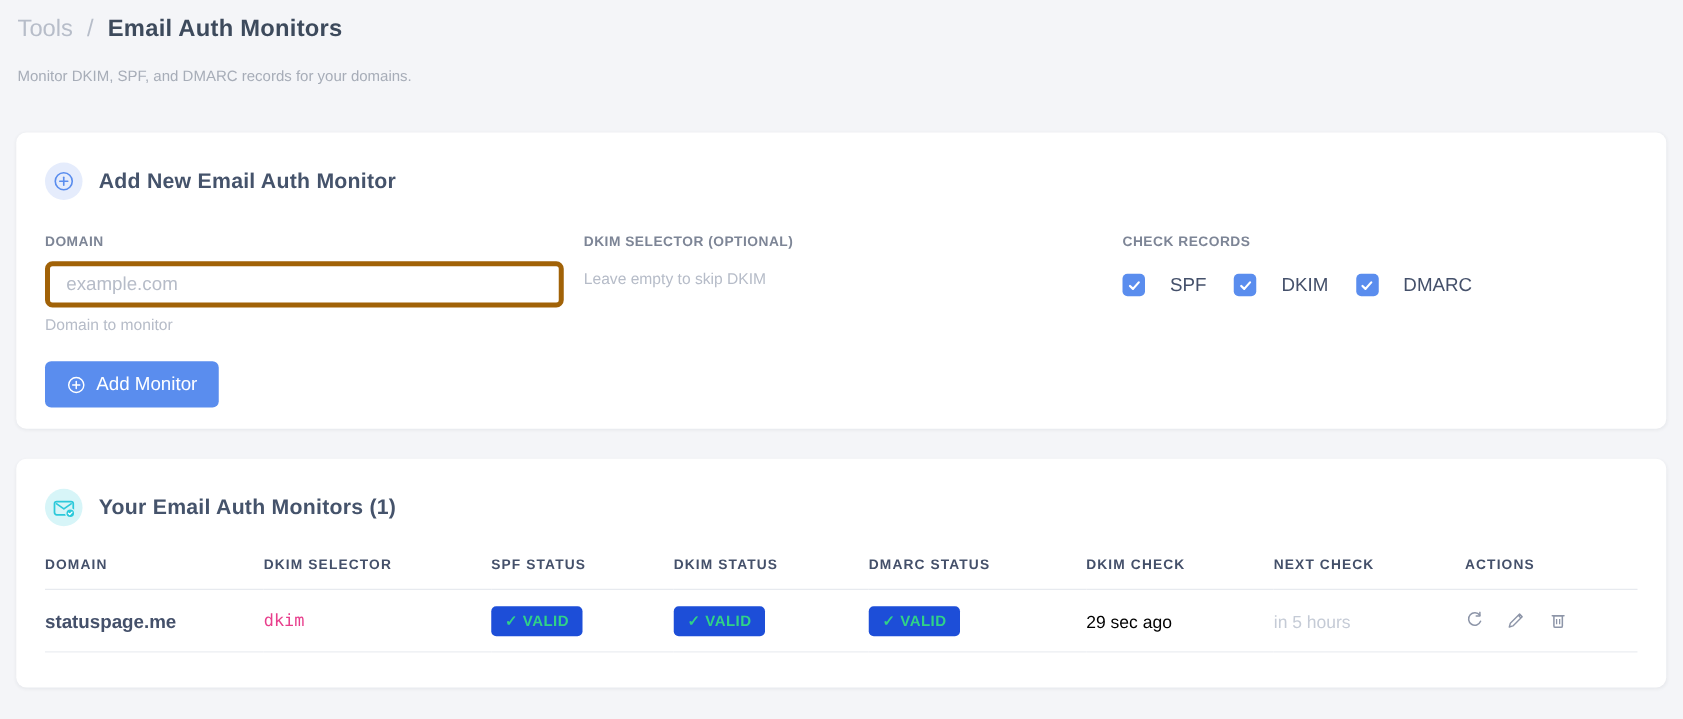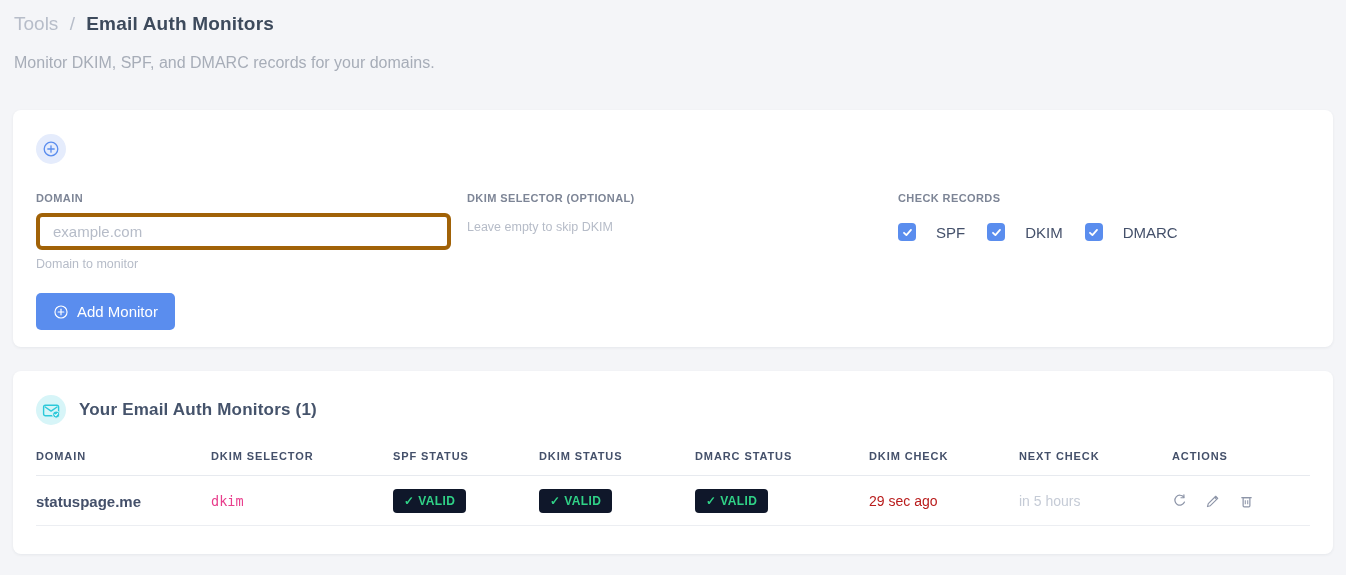--- a/index.html
+++ b/index.html
@@ -7,21 +7,21 @@
   body {
     background: #f4f5f8;
     font-family: "Liberation Sans", sans-serif;
     padding: 12px 13px 0 13px;
   }
   
   .breadcrumb { font-size: 19px; line-height: 24px; padding-left: 1px; }
   .breadcrumb .crumb-parent { color: #b7bdc9; font-weight: 400; }
   .breadcrumb .crumb-sep { color: #b7bdc9; margin: 0 6px; }
   .breadcrumb .crumb-current { color: #3d4a5c; font-weight: 700; letter-spacing: .2px; margin-top: 20px; }
-  .page-subtitle { margin-top: 18px; font-size: 16px; color: #a7adb8; padding-left: 1px; }
+  .page-subtitle { margin-top: 18px; font-size: 12px; color: #a7adb8; padding-left: 1px; }
 
   
   .card {
     background: #ffffff;
     border-radius: 8px;
     box-shadow: 0 1px 3px rgba(40,50,70,.07);
     padding: 24px 23px;
   }
   .card-add { margin-top: 38px; height: 237px; }
   .card-list { margin-top: 24px; height: 183px; padding-bottom: 16px; }
@@ -71,25 +71,25 @@
   
   .monitor-table { width: 100%; border-collapse: collapse; margin-top: 19px; table-layout: fixed; }
   .monitor-table th {
     text-align: left; font-size: 11px; font-weight: 700; color: #44506a;
     letter-spacing: .9px; padding: 6px 0 13px 0; border-bottom: 1px solid #e7eaef;
   }
   .monitor-table td { padding: 13px 0 12px 0; border-bottom: 1px solid #eceef2; vertical-align: middle; }
   .cell-domain { font-size: 15px; font-weight: 700; color: #44506a; }
   .cell-selector { font-family: "DejaVu Sans Mono", monospace; font-size: 13.5px; color: #e83e8c; }
   .badge-valid {
-    display: inline-block; background: #0f172a; color: #30d287;
+    display: inline-block; background: #1d4ed8; color: #30d287;
     font-size: 12px; font-weight: 600; letter-spacing: .4px;
     padding: 5px 11px; border-radius: 4px;
   }
-  .cell-last { font-size: 14px; color: #b91c1c; }
+  .cell-last { font-size: 14px; color: #000000; }
   .cell-next { font-size: 14px; color: #c5cbd6; }
   .actions-cell { white-space: nowrap; }
   .action-btn {
     background: none; border: none; padding: 0; margin-right: 14px; cursor: pointer;
     display: inline-flex; align-items: center; vertical-align: middle;
   }
   .action-btn svg { display: block; }
 </style>
 </head>
 <body>
@@ -103,20 +103,21 @@
 
 <div class="card card-add">
   <div class="card-header">
     <span class="icon-badge blue">
       <svg width="18" height="18" viewBox="0 0 18 18">
         <circle cx="9" cy="9" r="6.8" fill="none" stroke="#5a8dee" stroke-width="1.3"></circle>
         <line x1="9" y1="5.8" x2="9" y2="12.2" stroke="#5a8dee" stroke-width="1.3" stroke-linecap="round"></line>
         <line x1="5.8" y1="9" x2="12.2" y2="9" stroke="#5a8dee" stroke-width="1.3" stroke-linecap="round"></line>
       </svg>
     </span>
+    <span class="card-title">Add New Email Auth Monitor</span>
   </div>
 
   <div class="form-row">
     <div class="form-group fg-domain">
       <label class="field-label">DOMAIN</label>
       <input class="text-input" type="text" placeholder="example.com" style="">
       <span class="field-helper">Domain to monitor</span>
     </div>
 
     <div class="form-group fg-dkim">

